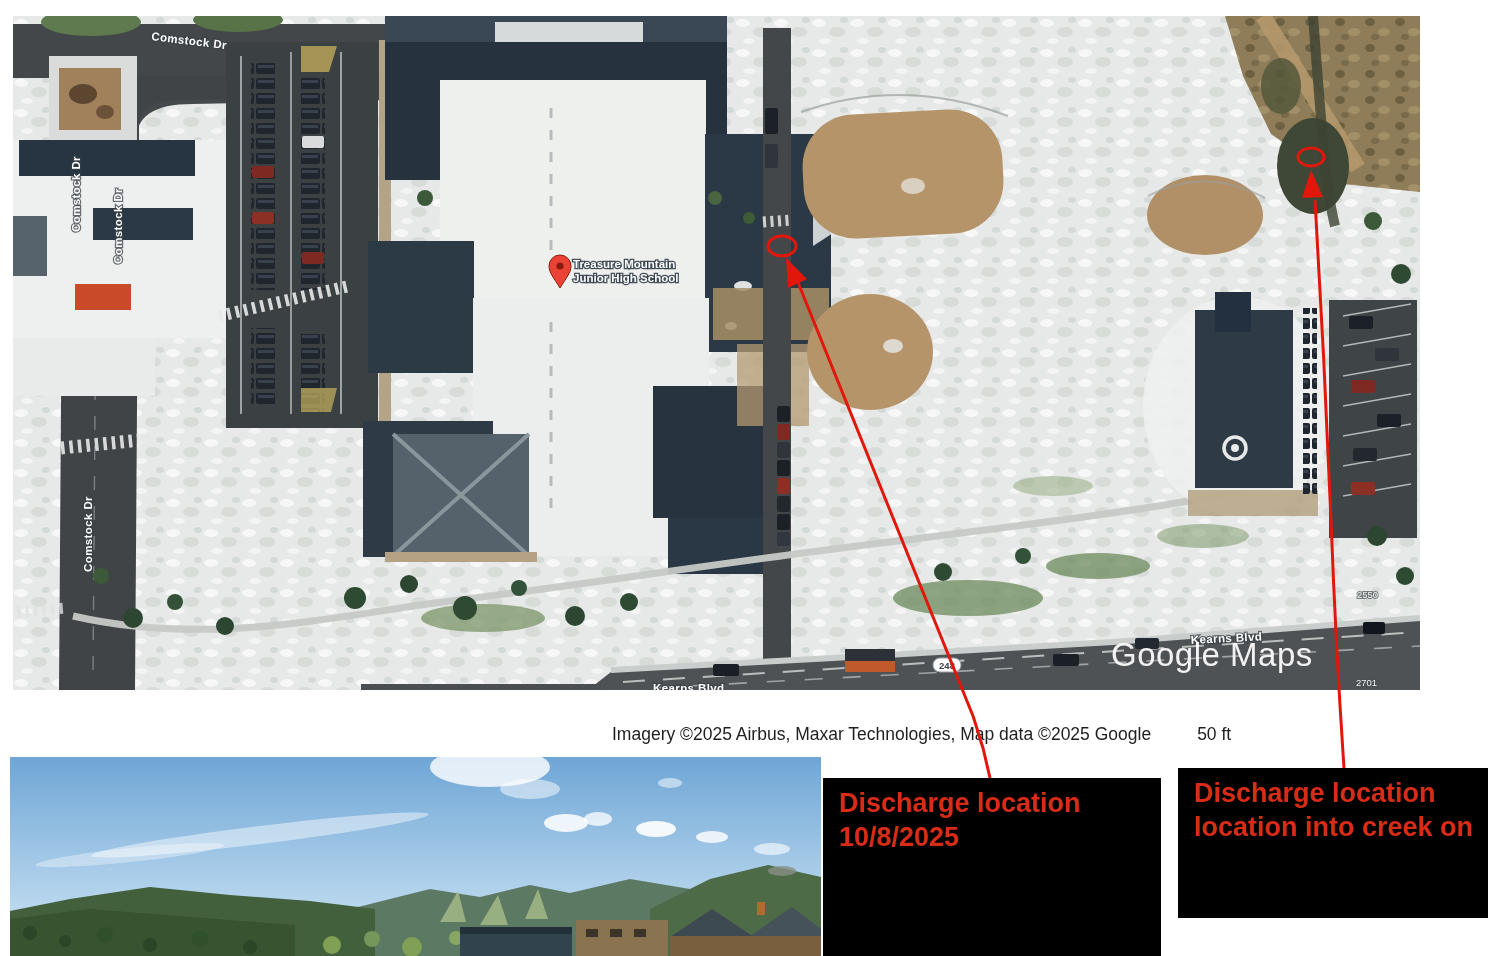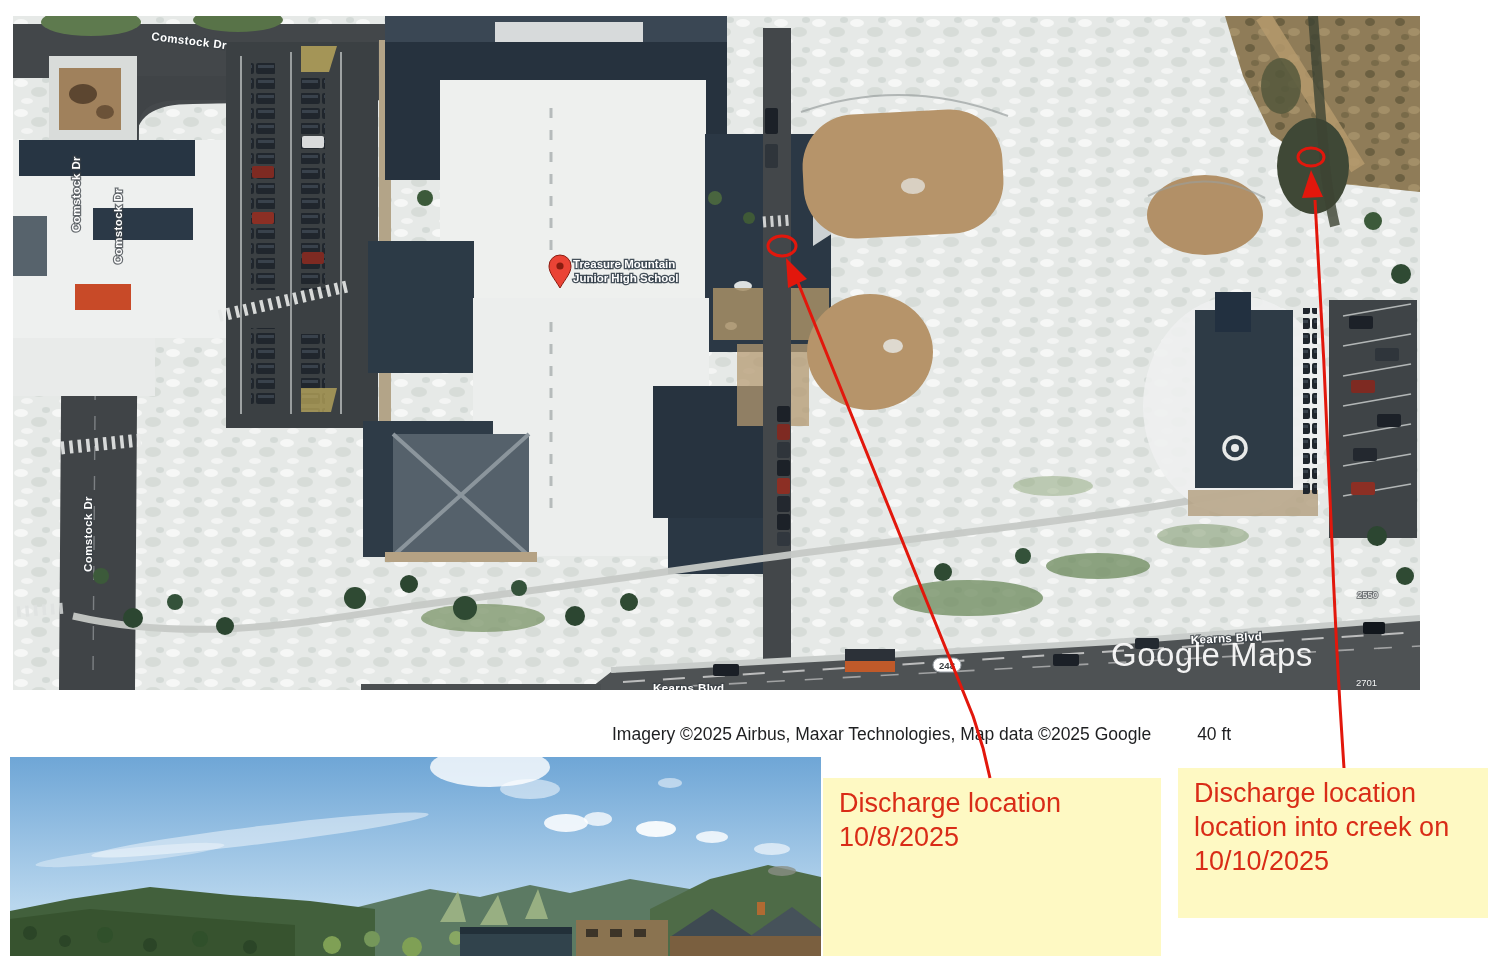--- a/index.html
+++ b/index.html
@@ -10,22 +10,22 @@
   .street{fill:#ffffff;font-size:11.5px;font-weight:bold;letter-spacing:.4px;
           paint-order:stroke;stroke:#3a4046;stroke-width:2.4px;stroke-opacity:.75;}
   .tinylbl{fill:#f2f4f2;font-size:9.5px;paint-order:stroke;stroke:#4a4f52;stroke-width:2px;stroke-opacity:.7;}
   .pinlbl{fill:#ffffff;font-size:11.5px;font-weight:bold;paint-order:stroke;stroke:#273440;stroke-width:2.6px;stroke-opacity:.85;}
   .watermark{fill:#ffffff;opacity:.93;font-size:33px;letter-spacing:.5px;font-weight:500;}
   .badge-txt{fill:#3c4043;font-size:9.5px;font-weight:bold;}
   .attribution{position:absolute;left:612px;top:724px;display:flex;gap:46px;
                font-size:17.5px;color:#1e1f21;}
   .photo{position:absolute;left:10px;top:757px;width:811px;height:199px;overflow:hidden;}
   .photo svg{display:block;}
-  .note{position:absolute;background:#fef9c3;color:#D92C17;font-size:27px;line-height:34px;
-        padding:8px 12px 0 16px;box-sizing:border-box;}
+  .note{position:absolute;background:#000000;color:#D92C17;font-size:27px;line-height:34px;
+        padding:8px 12px 0 16px;box-sizing:border-box;font-weight:bold;}
   .note1{left:823px;top:778px;width:338px;height:178px;}
   .note2{left:1178px;top:768px;width:310px;height:150px;}
   .overlay{position:absolute;left:0;top:0;width:1502px;height:956px;pointer-events:none;}
 </style>
 </head>
 <body>
 
 <div class="page">
 
   <div class="map-wrap">
@@ -256,21 +256,21 @@
 
       <text class="tinylbl" x="1344" y="582">2550</text>
       <text class="tinylbl" x="1343" y="670">2701</text>
 
       <text class="watermark" x="1098" y="650">Google Maps</text>
     </svg>
   </div>
 
   <div class="attribution">
     <span>Imagery ©2025 Airbus, Maxar Technologies, Map data ©2025 Google</span>
-    <span>40 ft</span>
+    <span>50 ft</span>
   </div>
 
   <div class="photo">
     <svg viewBox="0 0 811 199" width="811" height="199">
       <defs>
         <linearGradient id="sky" x1="0" y1="0" x2="0" y2="1">
           <stop offset="0" stop-color="#6fa6d6"></stop>
             <stop offset=".75" stop-color="#b9d7ee"></stop>
         </linearGradient>
       </defs>
@@ -325,21 +325,20 @@
   </div>
 
   <div class="note note1">
     <div>Discharge location</div>
     <div>10/8/2025</div>
   </div>
 
   <div class="note note2">
     <div>Discharge location</div>
     <div>location into creek on</div>
-    <div>10/10/2025</div>
   </div>
 
   <svg class="overlay" viewBox="0 0 1502 956">
     <ellipse cx="782" cy="246" rx="14" ry="10" fill="none" stroke="#E2170C" stroke-width="3"></ellipse>
     <path d="M990,778 L983,748 C979,736 977,728 973,716 L797,280" fill="none" stroke="#E2170C" stroke-width="3"></path>
     <polygon points="786,258 807,279 788,288" fill="#E2170C"></polygon>
     <ellipse cx="1311" cy="157" rx="13" ry="9" fill="none" stroke="#E2170C" stroke-width="3"></ellipse>
     <path d="M1344,768 C1338,680 1334,600 1331,520 C1327,420 1321,300 1315,200" fill="none" stroke="#E2170C" stroke-width="3"></path>
     <polygon points="1311,170 1323,197 1302,198" fill="#E2170C"></polygon>
   </svg>

